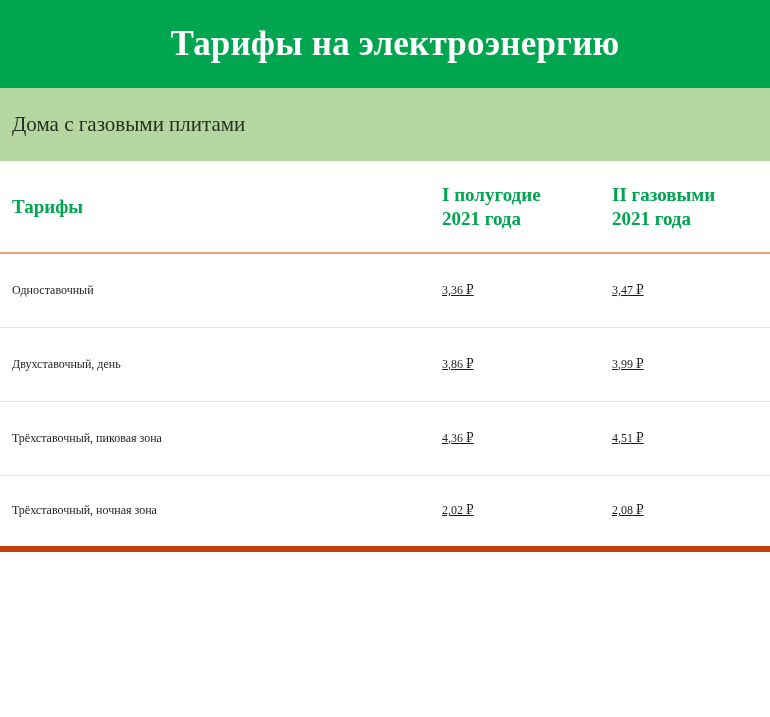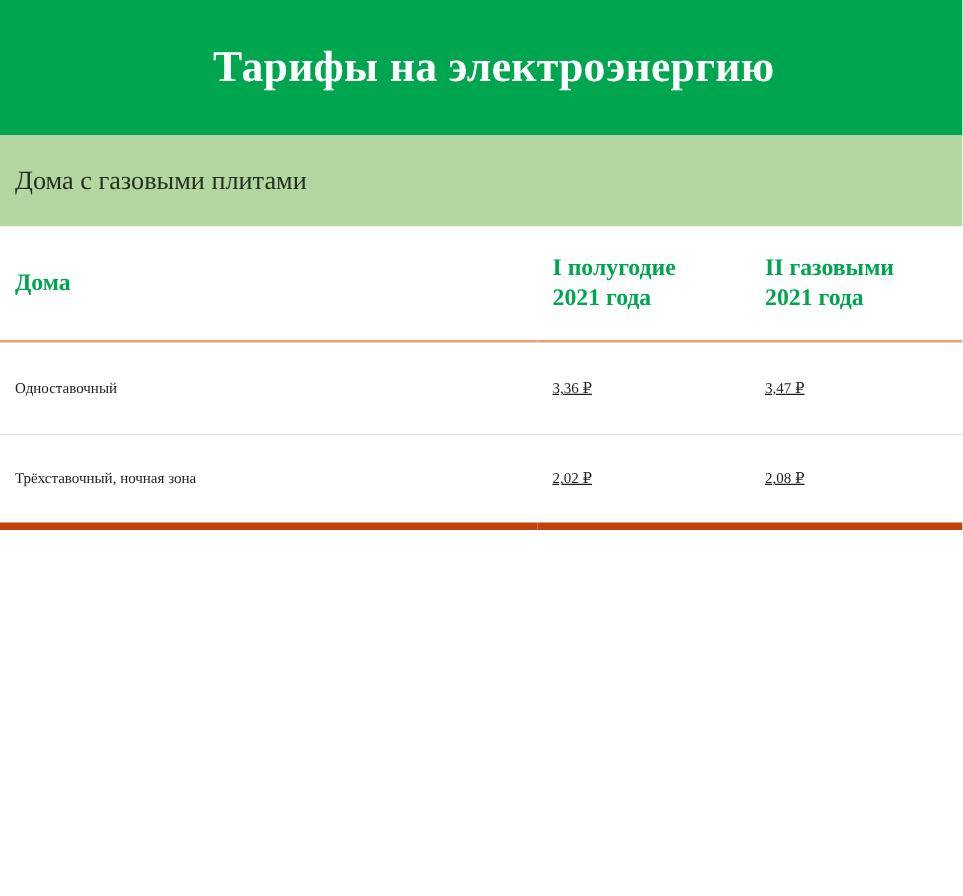--- a/index.html
+++ b/index.html
@@ -19,21 +19,21 @@
     height: 717px;
     box-sizing: border-box;
     background: #ffffff;
     display: flex;
     flex-direction: column;
   }
 
   
   .card-header {
     background: #00a550;
-    height: 108px;
+    height: 88px;
     display: flex;
     align-items: center;
     justify-content: center;
     padding-left: 20px;
   }
   .card-header h1 {
     margin: 0;
     color: #ffffff;
     font-size: 35px;
     font-weight: bold;
@@ -109,39 +109,49 @@
   </div>
 
   <div class="card-subheader">
     <span class="subtitle">Дома с газовыми плитами</span>
   </div>
 
   <table class="tariff-table">
     <thead>
       <tr>
         <th class="col-name">
-          <span>Дома</span>
+          <span>Тарифы</span>
         </th>
         <th class="col-period">
           <span>I полугодие</span><br>
           <span>2021 года</span>
         </th>
         <th class="col-period">
           <span>II газовыми</span><br>
           <span>2021 года</span>
         </th>
       </tr>
     </thead>
     <tbody>
       <tr>
         <td>Одноставочный</td>
         <td class="cell-value">3,36 ₽</td>
         <td class="cell-value">3,47 ₽</td>
       </tr>
       <tr>
+        <td>Двухставочный, день</td>
+        <td class="cell-value">3,86 ₽</td>
+        <td class="cell-value">3,99 ₽</td>
+      </tr>
+      <tr>
+        <td>Трёхставочный, пиковая зона</td>
+        <td class="cell-value">4,36 ₽</td>
+        <td class="cell-value">4,51 ₽</td>
+      </tr>
+      <tr>
         <td>Трёхставочный, ночная зона</td>
         <td class="cell-value">2,02 ₽</td>
         <td class="cell-value">2,08 ₽</td>
       </tr>
     </tbody>
   </table>
 
 </div>
 
 </body></html>

